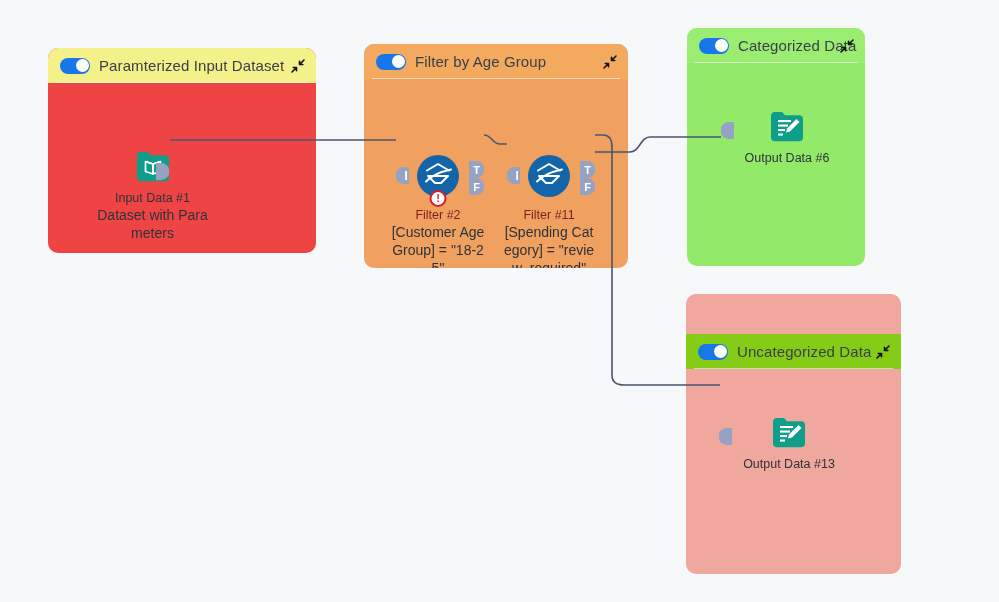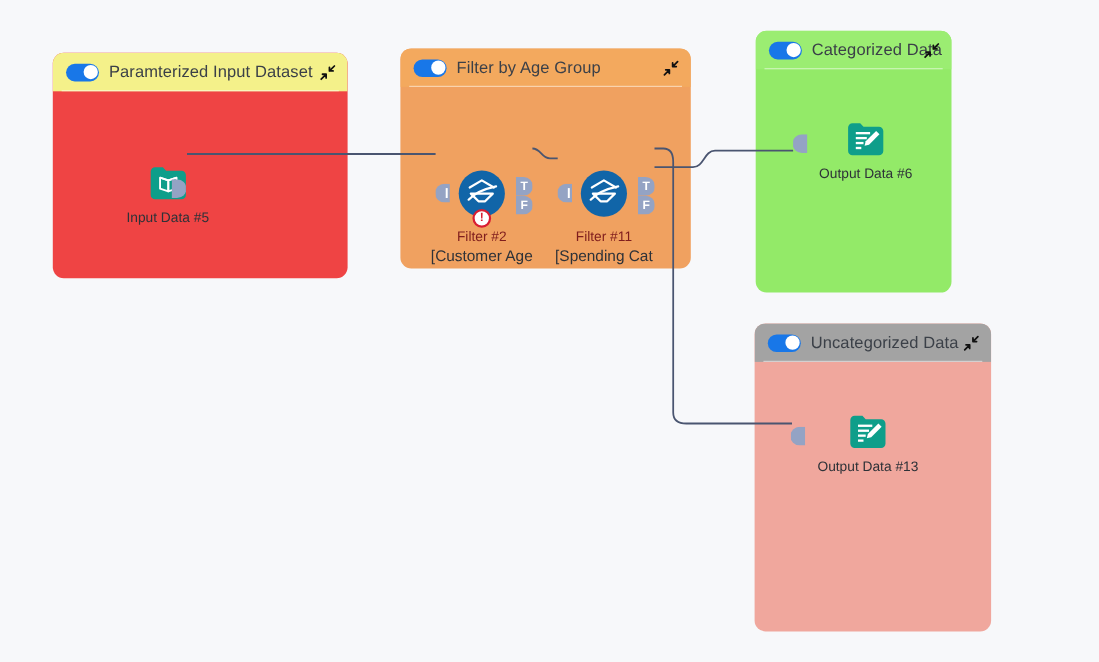--- a/index.html
+++ b/index.html
@@ -203,32 +203,33 @@
     <div class="container-body">
       <div class="node" style="left:47px; top:62px; width:115px;">
         <div class="node-icon">
           <svg width="40" height="40" viewBox="0 0 40 40">
             <path d="M4 11 a4 4 0 0 1 4 -4 h7 l3 3.2 h14 a4 4 0 0 1 4 4 v18 a4 4 0 0 1 -4 4 h-24 a4 4 0 0 1 -4 -4 z" fill="#0e9e8a"></path>
             <path d="M12.5 16.5 v10 l7.5 2.5 v-10 z" fill="none" stroke="#fff" stroke-width="1.7" stroke-linejoin="round"></path>
             <path d="M27.5 16.5 v10 l-7.5 2.5 v-10 z" fill="none" stroke="#fff" stroke-width="1.7" stroke-linejoin="round"></path>
             <path d="M12.5 16.5 l7.5 2.5 l7.5 -2.5" fill="none" stroke="#fff" stroke-width="1.7" stroke-linejoin="round"></path>
           </svg>
         </div>
-        <div class="node-label-top">Input Data #5</div>
+        <div class="node-label-top">Input Data #1</div>
+        <div class="node-label-sub">Dataset with Parameters</div>
       </div>
 
       <div class="port" style="left:108px; top:80px;">
         <svg width="13" height="17" viewBox="0 0 13 17">
           <path d="M0 0 h5 a8 8 0 0 1 0 17 h-5 z" fill="#94a3c4"></path>
         </svg>
       </div>
     </div>
   </div>
 
-  <div class="container-box" style="left:364px; top:44px; width:264px; height:200px; background:#f0a160;">
+  <div class="container-box" style="left:364px; top:44px; width:264px; height:224px; background:#f0a160;">
     <div class="container-header" style="background:#f3a95e;">
       <div class="toggle"></div>
       <div class="container-title">Filter by Age Group</div>
       <div class="collapse-icon">
         <svg width="16" height="16" viewBox="0 0 16 16">
           <path d="M14 2 L9.5 6.5 M9.5 6.5 L9.5 3.2 M9.5 6.5 L12.8 6.5" stroke="#111" stroke-width="1.6" fill="none" stroke-linecap="round"></path>
           <path d="M2 14 L6.5 9.5 M6.5 9.5 L6.5 12.8 M6.5 9.5 L3.2 9.5" stroke="#111" stroke-width="1.6" fill="none" stroke-linecap="round"></path>
         </svg>
       </div>
     </div>
@@ -332,21 +333,21 @@
 
       <div class="port" style="left:34px; top:59px;">
         <svg width="13" height="17" viewBox="0 0 13 17">
           <path d="M13 0 h-5 a8 8 0 0 0 0 17 h5 z" fill="#94a3c4"></path>
         </svg>
       </div>
     </div>
   </div>
 
   <div class="container-box" style="left:686px; top:294px; width:215px; height:280px; background:#f0a79d;">
-    <div class="container-header" style="background:#a3a3a3;">
+    <div class="container-header" style="background:#84cc16;margin-top:40px;">
       <div class="toggle"></div>
       <div class="container-title">Uncategorized Data</div>
       <div class="collapse-icon">
         <svg width="16" height="16" viewBox="0 0 16 16">
           <path d="M14 2 L9.5 6.5 M9.5 6.5 L9.5 3.2 M9.5 6.5 L12.8 6.5" stroke="#111" stroke-width="1.6" fill="none" stroke-linecap="round"></path>
           <path d="M2 14 L6.5 9.5 M6.5 9.5 L6.5 12.8 M6.5 9.5 L3.2 9.5" stroke="#111" stroke-width="1.6" fill="none" stroke-linecap="round"></path>
         </svg>
       </div>
     </div>
     <div class="container-body">

